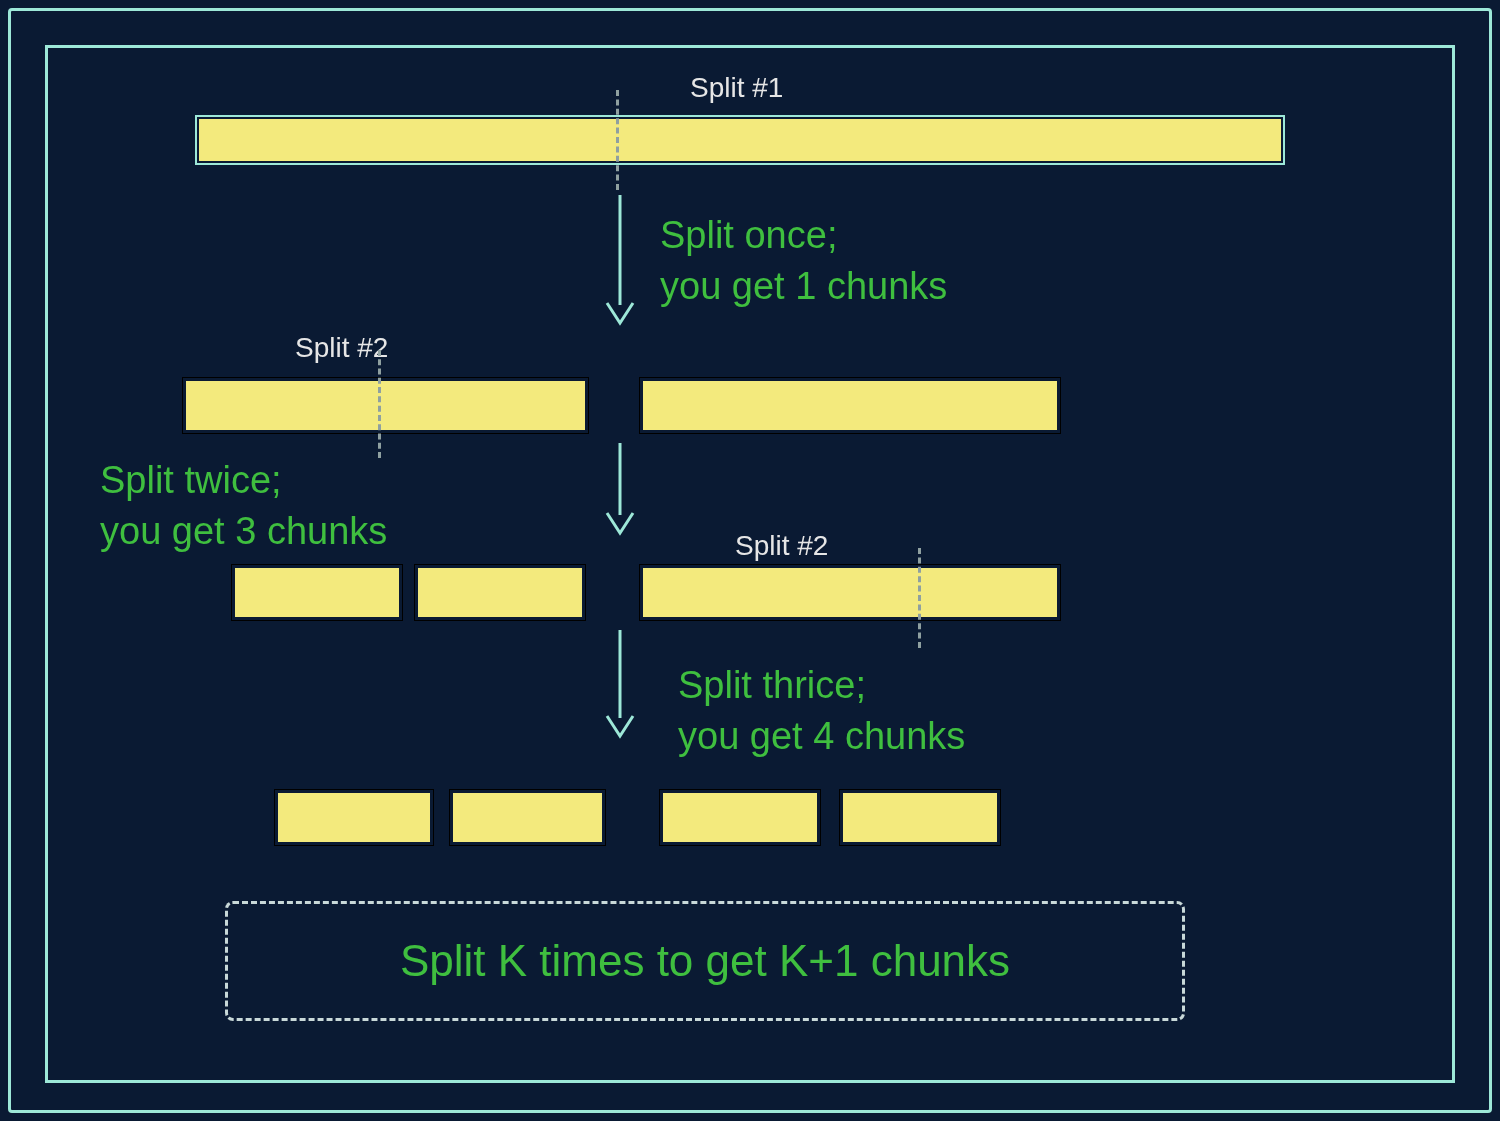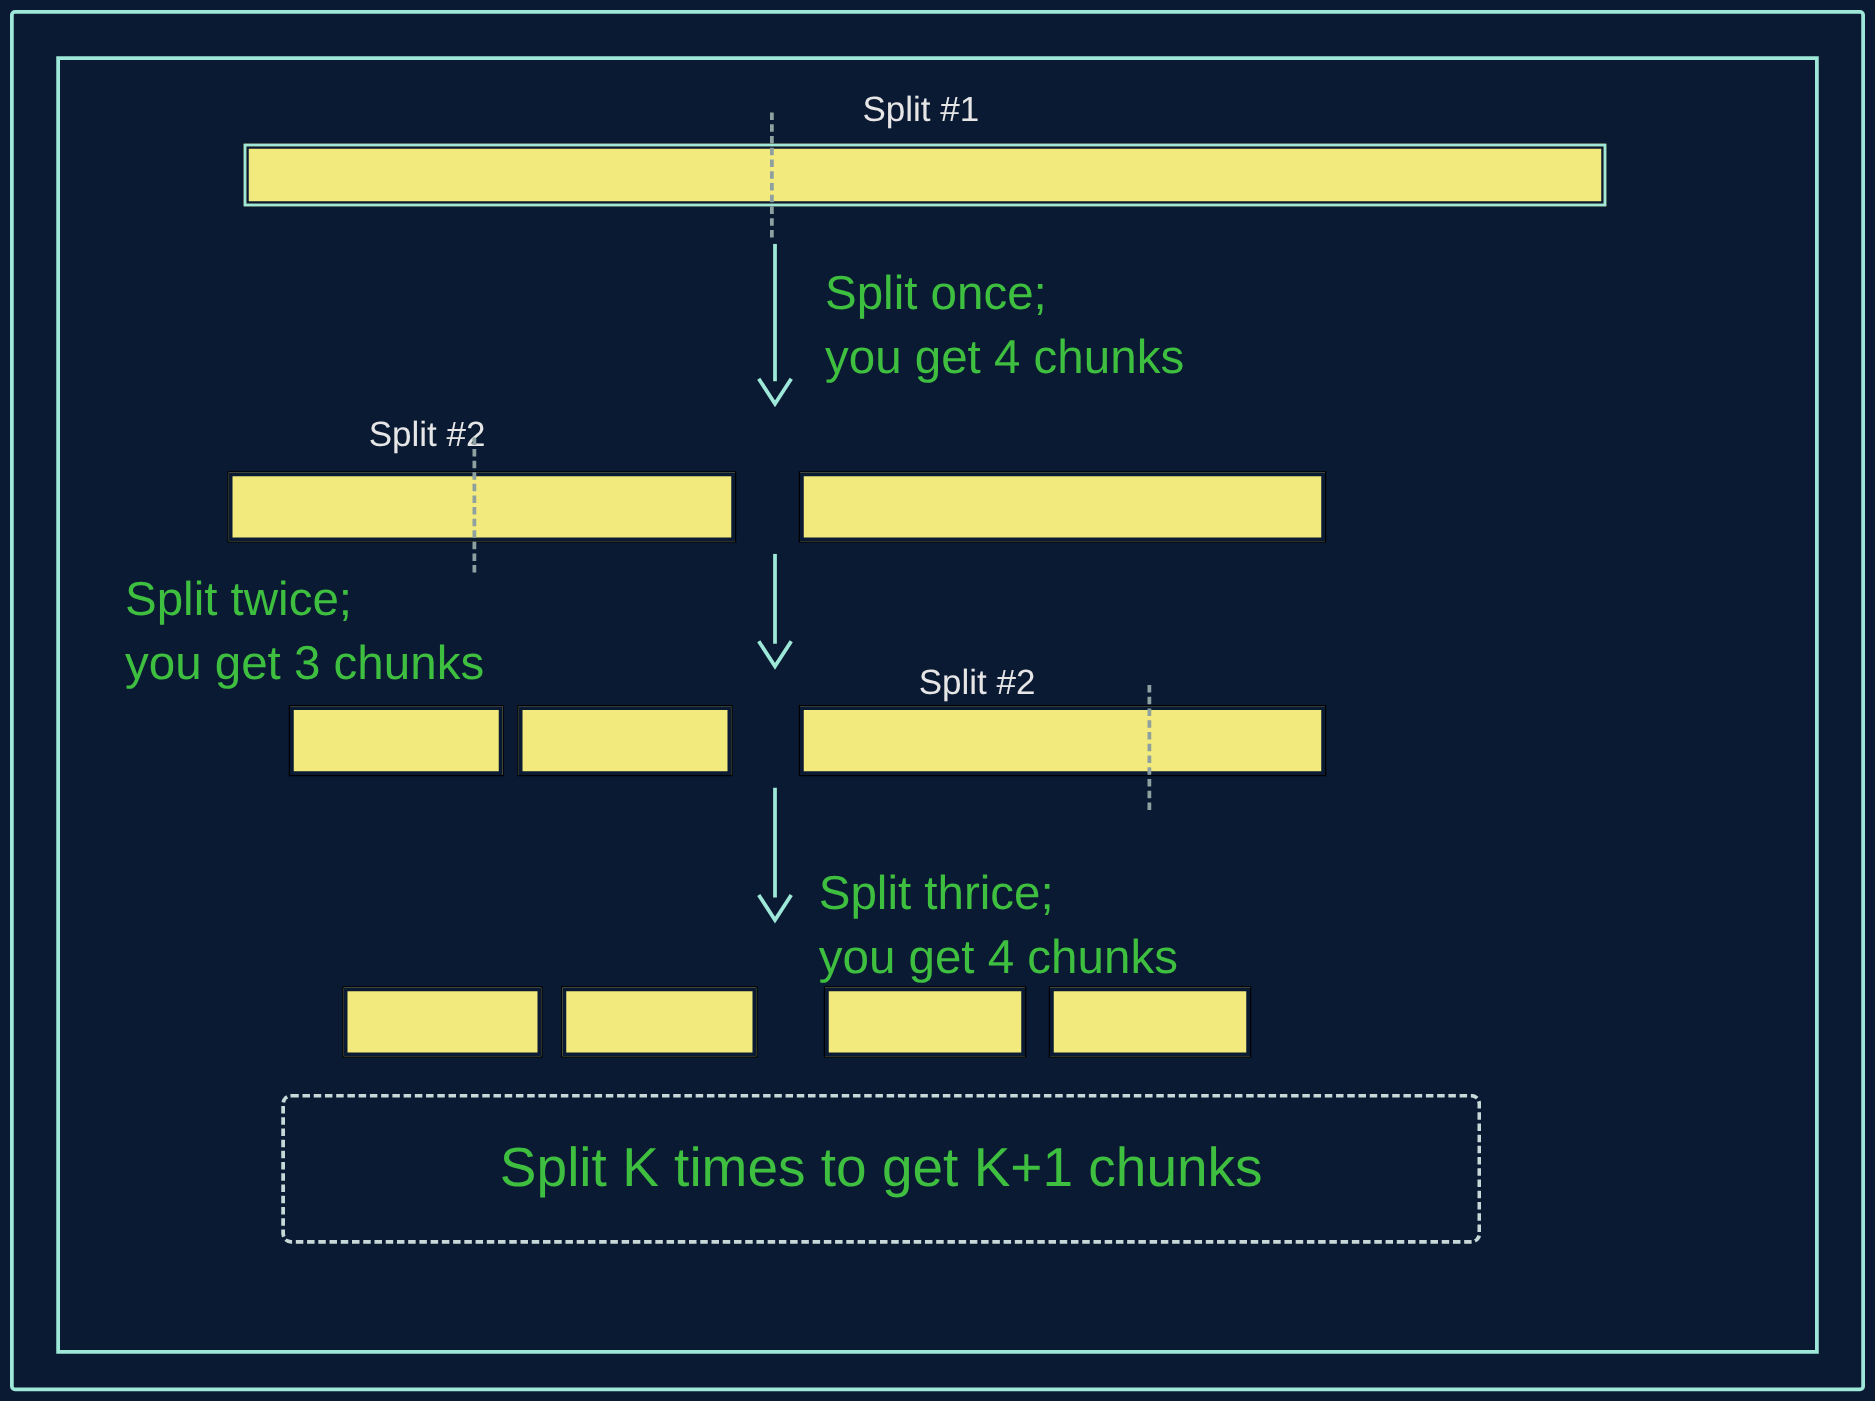--- a/index.html
+++ b/index.html
@@ -74,21 +74,21 @@
 <div class="bar main" style="left:195px; top:115px; width:1090px; height:50px;"></div>
 <div class="dash-v" style="left:616px; top:90px; height:100px;"></div>
 
 <div class="arrow-wrap" style="left:595px; top:195px;">
   <svg width="50" height="135" viewBox="0 0 50 135">
     <path d="M25 0 L25 110" stroke="#9de8d8" stroke-width="3" fill="none"></path>
     <path d="M12 108 L25 128 L38 108" stroke="#9de8d8" stroke-width="3" fill="none"></path>
   </svg>
 </div>
 <div class="label-green" style="left:660px; top:210px;">Split once;
-you get 4 chunks</div>
+you get 1 chunks</div>
 
 <div class="label-white" style="left:295px; top:332px;">Split #2</div>
 <div class="bar" style="left:183px; top:378px; width:405px; height:55px;"></div>
 <div class="bar" style="left:640px; top:378px; width:420px; height:55px;"></div>
 <div class="dash-v" style="left:378px; top:350px; height:108px;"></div>
 
 <div class="arrow-wrap" style="left:595px; top:443px;">
   <svg width="50" height="95" viewBox="0 0 50 95">
     <path d="M25 0 L25 72" stroke="#9de8d8" stroke-width="3" fill="none"></path>
     <path d="M12 70 L25 90 L38 70" stroke="#9de8d8" stroke-width="3" fill="none"></path>
@@ -102,23 +102,23 @@
 <div class="bar" style="left:415px; top:565px; width:170px; height:55px;"></div>
 <div class="bar" style="left:640px; top:565px; width:420px; height:55px;"></div>
 <div class="dash-v" style="left:918px; top:548px; height:100px;"></div>
 
 <div class="arrow-wrap" style="left:595px; top:630px;">
   <svg width="50" height="110" viewBox="0 0 50 110">
     <path d="M25 0 L25 88" stroke="#9de8d8" stroke-width="3" fill="none"></path>
     <path d="M12 86 L25 106 L38 86" stroke="#9de8d8" stroke-width="3" fill="none"></path>
   </svg>
 </div>
-<div class="label-green" style="left:655px; top:660px;margin-top:30px;">Split thrice;
+<div class="label-green" style="left:678px; top:660px;">Split thrice;
 you get 4 chunks</div>
 
 <div class="bar" style="left:275px; top:790px; width:158px; height:55px;"></div>
 <div class="bar" style="left:450px; top:790px; width:155px; height:55px;"></div>
 <div class="bar" style="left:660px; top:790px; width:160px; height:55px;"></div>
 <div class="bar" style="left:840px; top:790px; width:160px; height:55px;"></div>
 
-<div class="conclusion" style="left:225px; top:875px; width:960px; height:120px;">
+<div class="conclusion" style="left:225px; top:901px; width:960px; height:120px;">
   <span>Split K times to get K+1 chunks</span>
 </div>
 
 </body></html>

